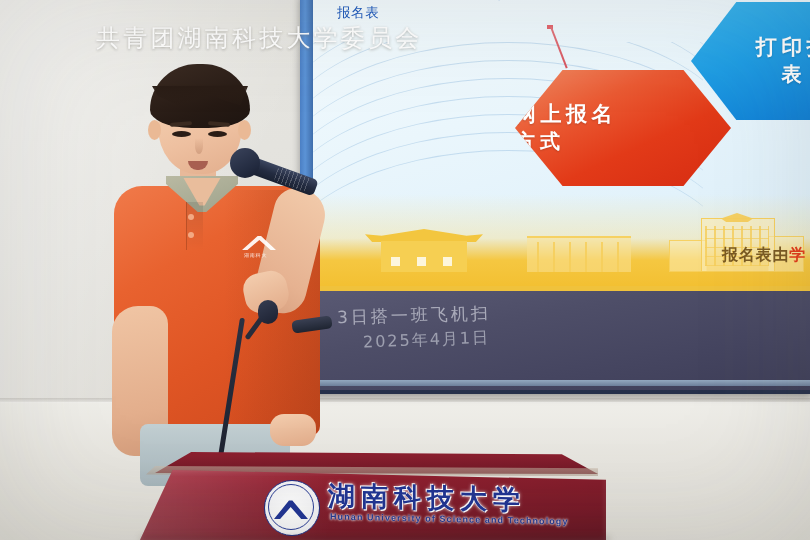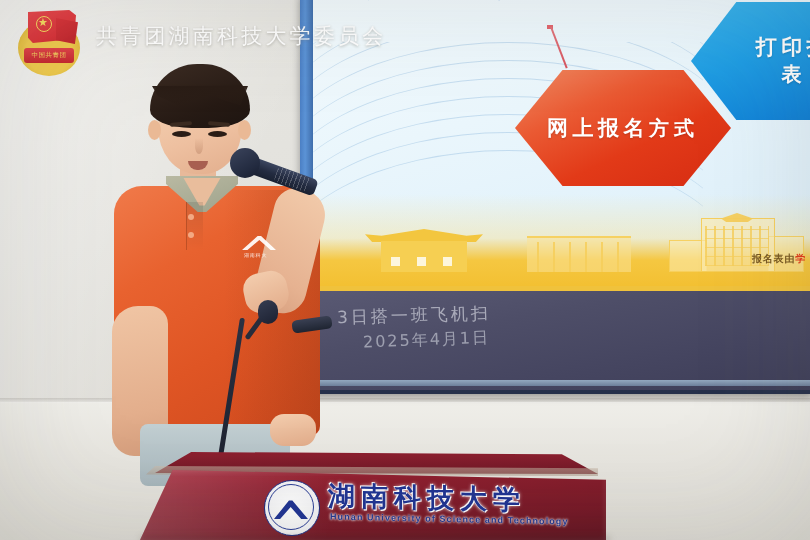--- a/index.html
+++ b/index.html
@@ -31,21 +31,21 @@
         background:linear-gradient(150deg,#d93238,#bb242b);
         clip-path:polygon(0 0,100% 16%,86% 100%,0 86%);}
   .emb-star{position:absolute;left:24px;top:10px;width:14px;height:14px;border-radius:50%;
         border:1.6px solid #f6d75e;}
   .emb-star:after{content:"★";position:absolute;left:1px;top:-3px;font-size:11px;color:#f6d75e;line-height:16px;}
   .emb-band{position:absolute;left:12px;top:42px;width:50px;height:15px;border-radius:3px;
         background:linear-gradient(180deg,#e04147,#c4272e);
         display:flex;align-items:center;justify-content:center;}
   .emb-band span{font-size:6.5px;color:#f4d75f;letter-spacing:.5px;white-space:nowrap;
         font-family:"DejaVu Sans",sans-serif;}
-  .banner-cn{position:absolute;left:96px;top:22px;font-size:21px;color:#ffffff;letter-spacing:3.2px;
+  .banner-cn{position:absolute;left:96px;top:22px;font-size:24px;color:#ffffff;letter-spacing:3.2px;
         font-family:"DejaVu Sans",sans-serif;white-space:nowrap;
         text-shadow:0 1px 3px rgba(120,118,112,.55);opacity:.95;}
   .banner-en{position:absolute;left:96px;top:52px;font-size:15px;color:#fbfbfb;letter-spacing:1.1px;
         font-family:"Liberation Serif",serif;white-space:nowrap;
         text-shadow:0 1px 3px rgba(120,118,112,.5);opacity:.92;}
 
   
   .screen-frame{position:absolute;left:300px;top:-6px;width:512px;height:400px;
         background:linear-gradient(180deg,#2f3b55,#26304a);box-shadow:0 2px 8px rgba(0,0,0,.35);}
   .screen-bezelL{position:absolute;left:300px;top:-6px;width:13px;height:400px;
@@ -60,21 +60,21 @@
         font-family:"DejaVu Sans",sans-serif;white-space:nowrap;font-weight:700;}
   .sl-ln.q{font-style:italic;}
   .sl-ln.n{font-weight:400;color:#1b57bb;}
   .lead-line{position:absolute;left:237px;top:33px;width:2px;height:44px;
         background:linear-gradient(180deg,#e0747b,#d9555f);transform:rotate(-21deg);transform-origin:top center;}
   .lead-dot{position:absolute;left:234px;top:31px;width:6px;height:4px;background:#e2656d;}
 
   .hexR{position:absolute;left:202px;top:76px;width:216px;height:116px;
         background:linear-gradient(155deg,#f08a63 0%,#ea5a33 32%,#e23a18 62%,#d62c12 100%);
         clip-path:polygon(22% 0,78% 0,100% 50%,78% 100%,22% 100%,0 50%);
-        display:flex;flex-direction:row;align-items:center;justify-content:center;}
+        display:flex;flex-direction:column;align-items:flex-start;justify-content:center;}
   .hexB{position:absolute;left:378px;top:8px;width:206px;height:118px;
         background:linear-gradient(160deg,#39b4ec 0%,#1e9de4 40%,#1184d8 75%,#0d74c9 100%);
         clip-path:polygon(22% 0,78% 0,100% 50%,78% 100%,22% 100%,0 50%);
         display:flex;flex-direction:column;align-items:center;justify-content:center;}
   .hex-t{color:#fff;font-size:21px;letter-spacing:4.5px;line-height:27px;font-weight:700;
         font-family:"DejaVu Sans",sans-serif;text-shadow:0 1px 2px rgba(0,0,0,.18);white-space:nowrap;}
   .hex-t.s2{font-size:20px;letter-spacing:5px;}
 
   .skyline{position:absolute;left:0;bottom:0;width:499px;height:92px;}
   .sky-grad{position:absolute;left:0;bottom:0;width:499px;height:92px;
@@ -92,21 +92,21 @@
         border:1.5px solid rgba(246,206,90,.95);}
   .tw-wingL{position:absolute;left:0;bottom:0;width:36px;height:30px;background:rgba(252,236,181,.55);
         border:1.5px solid rgba(246,206,90,.9);}
   .tw-wingR{position:absolute;right:0;bottom:0;width:34px;height:34px;background:rgba(252,236,181,.55);
         border:1.5px solid rgba(246,206,90,.9);}
   .tw-top{position:absolute;left:52px;bottom:50px;width:32px;height:9px;background:rgba(246,206,90,.95);
         clip-path:polygon(16% 100%,0 60%,50% 0,100% 60%,84% 100%);}
   .tw-grid{position:absolute;left:36px;bottom:6px;width:64px;height:40px;
         background:repeating-linear-gradient(90deg,rgba(246,206,90,.8) 0 1.5px,transparent 1.5px 9px),
                    repeating-linear-gradient(0deg,rgba(246,206,90,.7) 0 1.2px,transparent 1.2px 9px);}
-  .slide-note{position:absolute;right:6px;bottom:20px;font-size:10px;letter-spacing:.8px;
+  .slide-note{position:absolute;right:6px;bottom:20px;font-size:16px;letter-spacing:.8px;
         font-family:Liberation Mono, monospace;color:#7a5a22;white-space:nowrap;font-weight:700;}
   .slide-note b{color:#e23a18;}
 
   
   .board{position:absolute;left:313px;top:286px;width:499px;height:104px;
         background:linear-gradient(170deg,#5a5a74 0%,#4e4e68 35%,#454560 70%,#3e3e58 100%);}
   .board-top{position:absolute;left:0;top:0;width:499px;height:5px;background:#f0c23c;}
   .board-rail{position:absolute;left:0;bottom:4px;width:499px;height:6px;
         background:linear-gradient(180deg,#93a8bf,#6d7f9a);}
   .chalk{position:absolute;left:24px;top:18px;font-size:17px;color:rgba(226,228,236,.6);
@@ -249,20 +249,21 @@
       <i style="top:18px"></i>
         <i style="top:36px"></i>
         <i style="top:54px"></i>
       <i style="top:72px"></i>
         <i style="top:90px"></i>
         <i style="top:108px"></i>
     </div>
 
     <div class="slide-topline">
       <span class="sl-ln q">“西部志愿汇”查看有关情况</span>
+      <span class="sl-ln n">报名表</span>
     </div>
 
     <div class="lead-dot"></div>
     <div class="lead-line"></div>
 
     <div class="hexB">
       <span class="hex-t">打印报</span>
       <span class="hex-t s2">表</span>
     </div>
 
@@ -303,29 +304,20 @@
   </div>
 
   <div class="board">
     <div class="board-top"></div>
     <div class="chalk">3日搭一班飞机扫</div>
     <div class="chalk c2">2025年4月1日</div>
     <div class="board-rail"></div>
   </div>
 
   <div class="banner">
-    <div class="banner-emblem">
-      <div class="emb-wreath"></div>
-      <div class="emb-flag"></div>
-      <div class="emb-flag2"></div>
-      <div class="emb-star"></div>
-      <div class="emb-band">
-          <span>中国共青团</span>
-        </div>
-    </div>
     <div class="banner-cn">共青团湖南科技大学委员会</div>
   </div>
 
   <div class="person">
     <div class="neck"></div>
     <div class="head"></div>
     <div class="ear"></div>
     <div class="ear r"></div>
     <div class="hair"></div>
     <div class="hair-fringe"></div>

